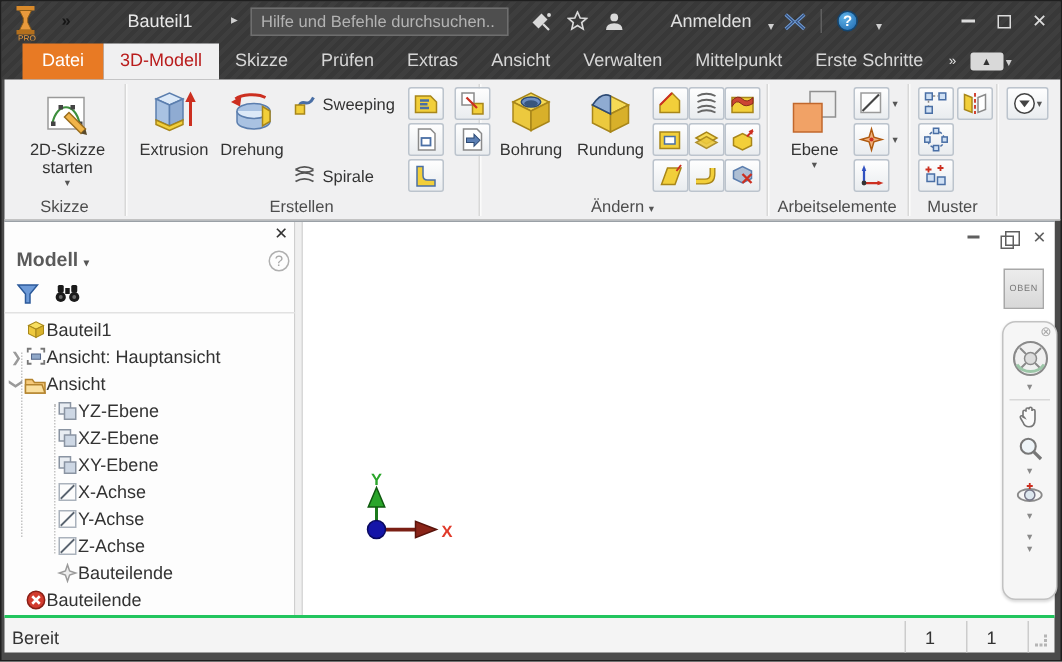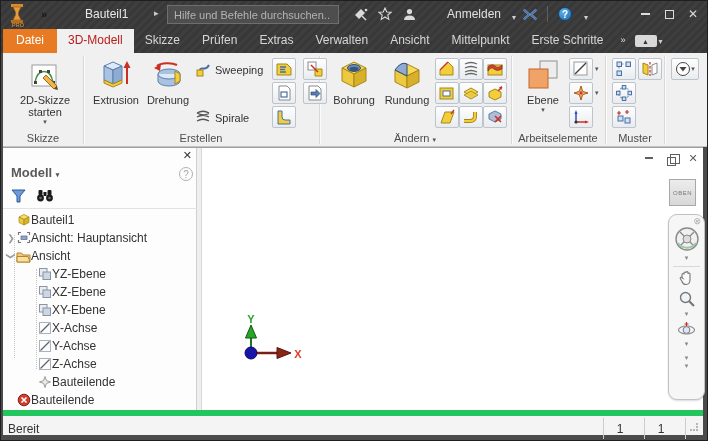--- a/index.html
+++ b/index.html
@@ -23,21 +23,21 @@
   .caret { color:#cfcfcf; font-size:8px; }
   .tb-sep { position:absolute; left:546px; top:5px; width:1px; height:16px; background:#5f5f5f; }
   .help-circle { width:14px; height:14px; border-radius:50%; background:radial-gradient(circle at 35% 30%, #5db2e8, #1f67ad); color:#fff; font-size:10px; font-weight:bold; display:flex; align-items:center; justify-content:center; border:1px solid #14456f; }
   .win-btn { position:absolute; top:4px; width:20px; height:18px; display:flex; align-items:center; justify-content:center; color:#dcdcdc; font-size:12px; }
   .min-glyph { display:inline-block; width:9px; height:2px; background:#dcdcdc; }
   .max-glyph { display:inline-block; width:9px; height:9px; border:1px solid #dcdcdc; }
 
   
   .tabrow { position:absolute; left:0; top:28px; width:708px; height:24px; display:flex; align-items:stretch; }
   .tab { padding:4px 11px 0 11px; font-size:12px; color:#d6d6d6; white-space:nowrap; }
-  .tab-file { background:#e87a24; color:#fff; margin-left:2px; padding:4px 13px 0 13px; }
+  .tab-file { background:#e87a24; color:#fff; margin-left:14px; padding:4px 13px 0 13px; }
   .tab-active { background:#f0f0f1; color:#b91c1c; }
   .tab-more { color:#e6e6e6; font-size:9px; padding:6px 4px 0 6px; letter-spacing:-1px; }
   .ribbon-toggle { margin:6px 2px 0 6px; width:22px; height:12px; background:#d9d9d9; border-radius:2px; display:flex; align-items:center; justify-content:center; font-size:7px; color:#333; }
 
   
   .ribbon { position:absolute; left:2px; top:52px; width:704px; height:94px; background:#f0f0f1; border-bottom:1px solid #c3c3c3; }
   .group-sep { position:absolute; top:3px; width:1px; height:88px; background:#d8d8d8; box-shadow:1px 0 0 #fbfbfb; }
   .grp-label { position:absolute; bottom:2px; font-size:11px; color:#4d4d4d; text-align:center; }
   .big-btn { position:absolute; top:3px; height:74px; display:flex; flex-direction:column; align-items:center; font-size:11px; color:#333; text-align:center; }
   .big-btn .bi { height:36px; display:flex; align-items:flex-end; justify-content:center; margin-bottom:2px; }
@@ -67,21 +67,21 @@
   .restore-glyph:before { content:""; position:absolute; left:2px; top:-4px; width:8px; height:8px; border:1px solid #5f5f5f; }
   .viewcube { position:absolute; left:467px; top:31px; width:27px; height:27px; background:linear-gradient(#ececec,#d8d8d8); border:1px solid #a8a8a8; display:flex; align-items:center; justify-content:center; font-size:6px; color:#777; letter-spacing:0.5px; }
   .navbar { position:absolute; left:466px; top:66px; width:37px; height:186px; background:#f6f6f6; border:1px solid #c2c2c2; border-radius:9px; box-shadow:0 1px 2px rgba(0,0,0,0.15); }
   .nav-close { position:absolute; right:3px; top:1px; color:#a8a8a8; font-size:9px; }
   .nav-item { width:100%; display:flex; justify-content:center; margin-top:3px; }
   .nav-caret { text-align:center; color:#8a8a8a; font-size:7px; margin-top:2px; }
   .nav-div { width:27px; height:1px; background:#d8d8d8; margin:4px auto 0; }
   .triad { position:absolute; left:23px; top:163px; }
 
   
-  .statusbar { position:absolute; left:2px; top:409px; width:700px; height:25px; background:#f4f4f4; border-top:6px solid #22c55e; font-size:12px; color:#333; }
+  .statusbar { position:absolute; left:2px; top:409px; width:700px; height:25px; background:#f4f4f4; border-top:2px solid #22c55e; font-size:12px; color:#333; }
   .status-msg { position:absolute; left:5px; top:6px; }
   .st-sep { position:absolute; top:2px; width:1px; height:21px; background:#cccccc; }
   .st-val { position:absolute; top:6px; width:30px; text-align:center; }
   .grip { position:absolute; right:4px; bottom:3px; width:9px; height:9px;
     background:
       linear-gradient(#b5b5b5,#b5b5b5) 6px 6px/2px 2px no-repeat,
       linear-gradient(#b5b5b5,#b5b5b5) 6px 3px/2px 2px no-repeat,
       linear-gradient(#b5b5b5,#b5b5b5) 3px 6px/2px 2px no-repeat,
       linear-gradient(#b5b5b5,#b5b5b5) 6px 0/2px 2px no-repeat,
       linear-gradient(#b5b5b5,#b5b5b5) 0 6px/2px 2px no-repeat; }
@@ -145,22 +145,22 @@
         </span>
       <span class="win-btn" style="left:682px">✕</span>
     </div>
 
     <div class="tabrow">
       <span class="tab tab-file">Datei</span>
       <span class="tab tab-active">3D-Modell</span>
       <span class="tab">Skizze</span>
       <span class="tab">Prüfen</span>
       <span class="tab">Extras</span>
+      <span class="tab">Ansicht</span>
       <span class="tab">Verwalten</span>
-      <span class="tab">Ansicht</span>
       <span class="tab">Mittelpunkt</span>
       <span class="tab">Erste Schritte</span>
       <span class="tab-more">»</span>
       <span class="ribbon-toggle">▲</span>
       <span class="caret" style="margin-top:8px">▾</span>
     </div>
   </div>
 
   <div class="ribbon">
     <div class="group-sep" style="left:80px"></div>

